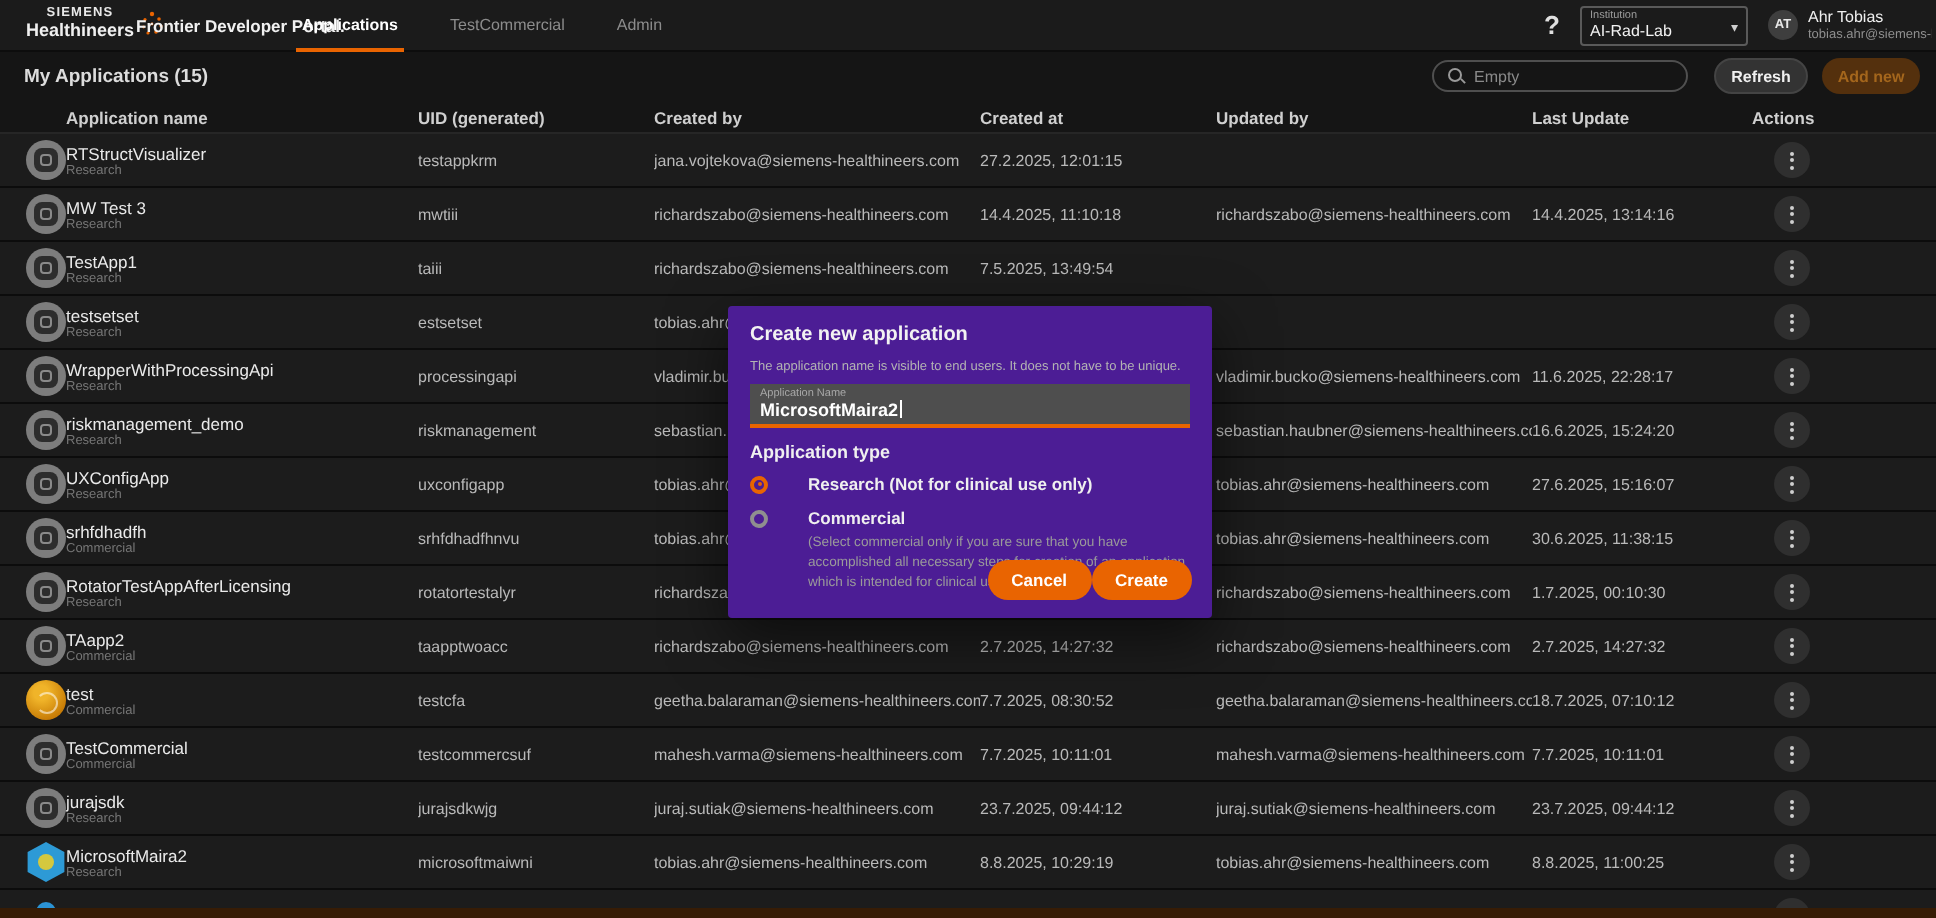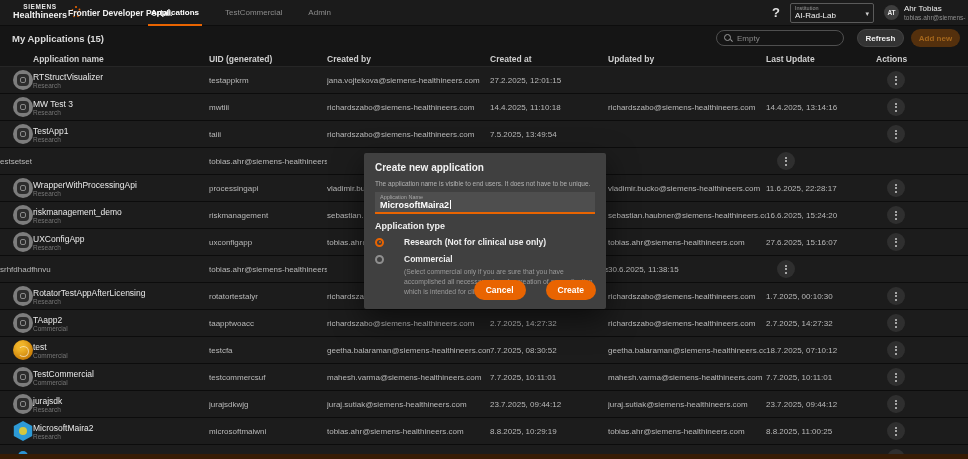--- a/index.html
+++ b/index.html
@@ -60,35 +60,35 @@
   .icon-amber::before{ content:''; position:absolute; left:5px; top:6px; width:9px; height:9px; border:1.5px solid rgba(255,255,255,.55); border-radius:50%; border-left-color:transparent; }
   .icon-shield{ background:#2d9ad6; border-radius:0; clip-path:polygon(50% 0%,96% 25%,96% 75%,50% 100%,4% 75%,4% 25%); }
   .icon-shield::after{ content:''; position:absolute; left:6px; top:6px; width:8px; height:8px; background:#d4c83e; border-radius:50%; }
   .icon-cloud{ background:transparent; }
   .icon-cloud::before{ content:''; position:absolute; left:1px; right:1px; bottom:5px; height:8px; background:#2b93d4; border-radius:5px; }
   .icon-cloud::after{ content:''; position:absolute; left:5px; top:3px; width:10px; height:10px; background:#2b93d4; border-radius:50%; }
   .actions-cell{ padding-left:11px; }
   .dots-btn{ width:18px; height:18px; border-radius:50%; background:#2f2f2f; border:none; cursor:pointer; display:flex; flex-direction:column; align-items:center; justify-content:center; gap:1.5px; }
   .dots-btn i{ display:block; width:2px; height:2px; background:#cfcfcf; border-radius:50%; }
   
-  .modal{ position:absolute; left:364px; top:153px; width:242px; height:156px; background:#404040; border-radius:2px; box-shadow:0 10px 30px rgba(0,0,0,.55); padding:9px 11px; z-index:10; }
+  .modal{ position:absolute; left:364px; top:153px; width:242px; height:156px; background:#4c1d95; border-radius:2px; box-shadow:0 10px 30px rgba(0,0,0,.55); padding:9px 11px; z-index:10; }
   .modal-title{ font-size:10px; font-weight:bold; color:#f2f2f2; }
   .modal-desc{ margin-top:7px; font-size:6.5px; color:#b3b3b3; white-space:nowrap; overflow:hidden; }
   .field{ margin-top:5px; height:22px; background:#4e4e4e; border-bottom:2px solid var(--accent); padding:2px 5px; cursor:text; }
   .field-label{ font-size:5.5px; color:#a8a8a8; line-height:1.1; }
   .field-value{ font-size:9px; font-weight:600; color:#ffffff; line-height:1.3; }
   .cursor-bar{ display:inline-block; width:1px; height:9px; background:#fff; vertical-align:-1px; margin-left:1px; }
   .type-label{ margin-top:7px; font-size:9px; font-weight:bold; color:#f0f0f0; }
   .opt{ margin-top:6px; display:flex; align-items:flex-start; gap:20px; cursor:pointer; }
   .radio{ flex:0 0 auto; width:9px; height:9px; border:2px solid #8f8f8f; border-radius:50%; position:relative; margin-top:0.5px; }
   .radio.sel{ border-color:var(--accent); }
   .radio.sel::after{ content:''; position:absolute; inset:1.5px; background:var(--accent); border-radius:50%; }
   .opt-label{ font-size:8.5px; font-weight:bold; color:#efefef; line-height:1.3; }
   .opt-hint{ font-size:6.8px; color:#9a9a9a; line-height:1.45; margin-top:2px; width:198px; font-weight:normal; }
-  .modal-btns{ position:absolute; right:10px; bottom:9px; display:flex; gap:20px; }
+  .modal-btns{ position:absolute; right:10px; bottom:9px; display:flex; gap:0; }
   .pill-btn{ border:none; border-radius:10px; background:var(--accent); color:#ffffff; font-size:8.5px; font-weight:bold; padding:5px 12px; font-family:inherit; cursor:pointer; }
   
   .bottom-strip{ position:absolute; left:0; bottom:0; width:968px; height:5px; background:#371c05; }
 </style>
 </head>
 <body>
 
 <div class="topbar">
   <div class="brand">
     <div class="brand-text">
@@ -202,20 +202,25 @@
     <div class="cell actions-cell">
       <button class="dots-btn">
           <i></i>
           <i></i>
           <i></i>
         </button>
     </div>
   </div>
 
   <div class="trow grid">
+    <div class="cell name-cell">
+      <span class="app-icon icon-default"></span>
+      <div class="app-name">testsetset</div>
+      <div class="app-sub">Research</div>
+    </div>
     <div class="cell">estsetset</div>
     <div class="cell">tobias.ahr@siemens-healthineers.com</div>
     <div class="cell"></div>
     <div class="cell"></div>
     <div class="cell"></div>
     <div class="cell actions-cell">
       <button class="dots-btn">
           <i></i>
           <i></i>
           <i></i>
@@ -277,20 +282,25 @@
     <div class="cell actions-cell">
       <button class="dots-btn">
           <i></i>
           <i></i>
           <i></i>
         </button>
     </div>
   </div>
 
   <div class="trow grid">
+    <div class="cell name-cell">
+      <span class="app-icon icon-default"></span>
+      <div class="app-name">srhfdhadfh</div>
+      <div class="app-sub">Commercial</div>
+    </div>
     <div class="cell">srhfdhadfhnvu</div>
     <div class="cell">tobias.ahr@siemens-healthineers.com</div>
     <div class="cell"></div>
     <div class="cell">tobias.ahr@siemens-healthineers.com</div>
     <div class="cell">30.6.2025, 11:38:15</div>
     <div class="cell actions-cell">
       <button class="dots-btn">
           <i></i>
           <i></i>
           <i></i>

